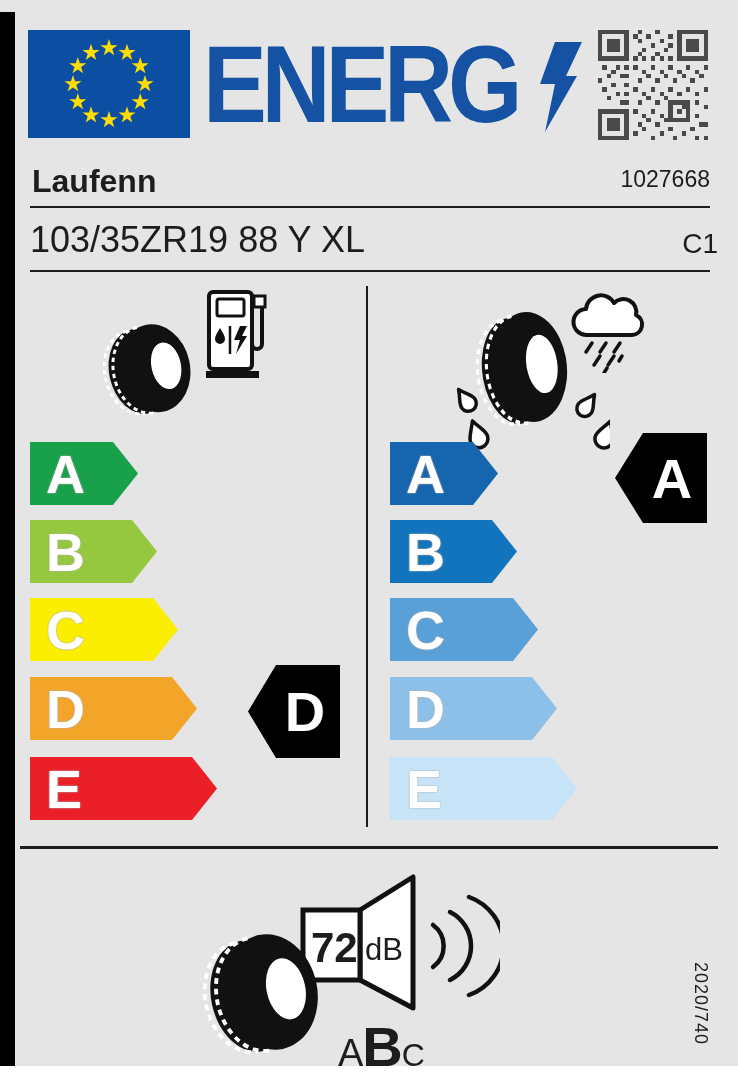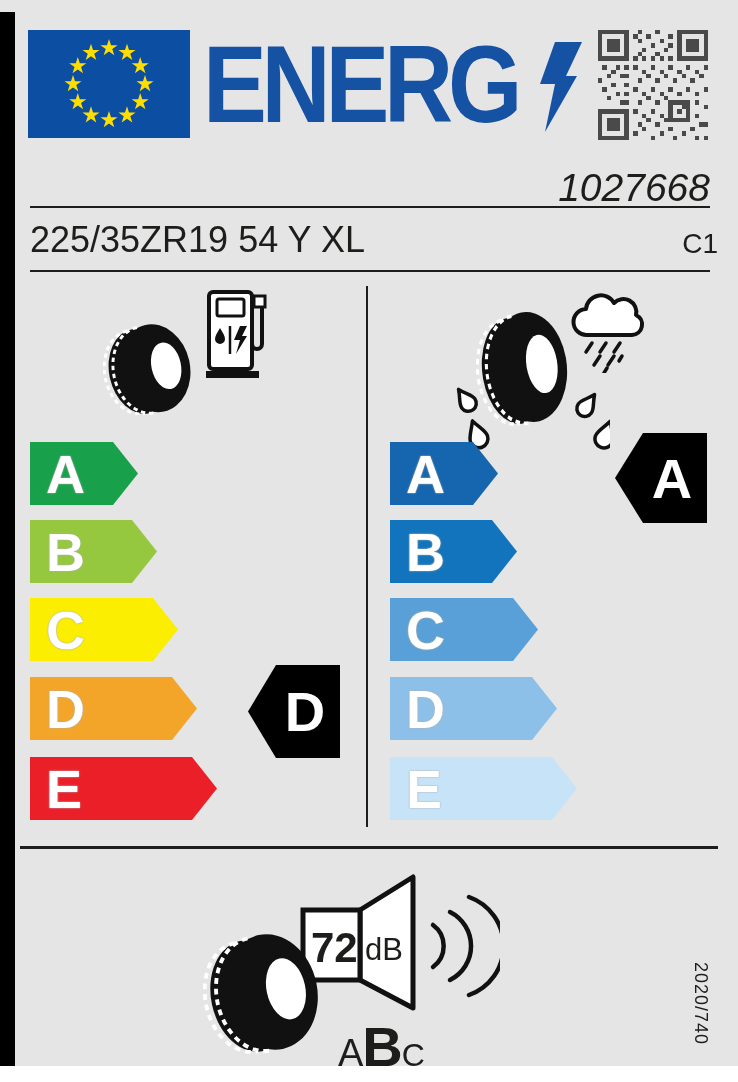--- a/index.html
+++ b/index.html
@@ -5,21 +5,21 @@
   html,body{margin:0;padding:0;background:#fff;}
   .label{position:relative;width:738px;height:1066px;background:#e5e5e5;overflow:hidden;
          font-family:"Liberation Sans",sans-serif;color:#1d1d1b;}
   .abs{position:absolute;}
   .left-bar{left:0;top:12px;width:15px;height:1070px;background:#000;}
   
   .energ{left:203px;top:28px;height:112px;line-height:112px;font-weight:bold;font-size:110px;
          letter-spacing:-6px;color:#1552A4;transform:scaleX(.87);transform-origin:0 0;white-space:nowrap;}
   .hline{background:#1d1d1b;height:2px;left:30px;width:680px;}
   .brand{left:32px;top:163px;font-size:32px;font-weight:bold;}
-  .artnum{top:166px;right:28px;font-size:39px;font-style:italic;}
+  .artnum{top:166px;right:28px;font-size:23px;}
   .sizedes{left:30px;top:219px;font-size:36px;}
   .tyreclass{top:228px;right:20px;font-size:28px;}
   
   .vdivider{left:366px;top:286px;width:2px;height:541px;background:#1d1d1b;}
   .sep-thick{left:20px;top:846px;width:698px;height:3px;background:#1d1d1b;}
   
   .arrow{position:absolute;height:63px;line-height:64px;padding-left:16px;box-sizing:border-box;
          color:#fff;font-weight:bold;font-size:54px;
          clip-path:polygon(0 0,calc(100% - 25px) 0,100% 50%,calc(100% - 25px) 100%,0 100%);}
   .arrow span{text-shadow:0 0 1px #999,0 0 2px #bbb;}
@@ -98,24 +98,25 @@
                M18 14h1v1h-1z M20 13h1v1h-1z M22 14h1v1h-1z M24 13h1v1h-1z
                M9 16h1v1H9z M11 15h1v1h-1z M13 16h1v1h-1z M15 15h1v1h-1z
                M8 18h1v1H8z M10 19h1v1h-1z M12 18h1v1h-1z M14 19h1v1h-1z
                M9 21h1v1H9z M11 20h1v1h-1z M13 21h1v1h-1z M15 20h1v1h-1z
                M8 23h1v1H8z M10 22h1v1h-1z M12 24h1v1h-1z M14 23h1v1h-1z M16 22h1v1h-1z
                M22 16h1v1h-1z M24 17h1v1h-1z M22 19h1v1h-1z M23 21h1v1h-1z M21 22h1v1h-1z
                M19 23h1v1h-1z M17 24h1v1h-1z M22 24h1v1h-1z M24 21h1v1h-1z M24 24h1v1h-1z M19 17h1v1h-1z"></path>
     </g>
   </svg>
 
+  <div class="abs brand">Laufenn</div>
   <div class="abs artnum">1027668</div>
   <div class="abs hline" style="top:206px;"></div>
 
-  <div class="abs sizedes">225/35ZR19 54 Y XL</div>
+  <div class="abs sizedes">103/35ZR19 88 Y XL</div>
   <div class="abs tyreclass">C1</div>
   <div class="abs hline" style="top:270px;"></div>
 
   <svg width="0" height="0" style="position:absolute;">
     <symbol id="sym-tire" viewBox="0 0 130 130" preserveAspectRatio="none">
       <g transform="rotate(-12 65 65)">
         <ellipse cx="70" cy="65" rx="48" ry="60" fill="#111"></ellipse>
         <ellipse cx="50" cy="65" rx="42" ry="58" fill="#111"></ellipse>
         <ellipse cx="86" cy="65" rx="20" ry="32" fill="#fff"></ellipse>
         <path d="M44 8 A 42 57 0 0 0 44 122" fill="none" stroke="#fff" stroke-width="4" stroke-dasharray="6 5"></path>

